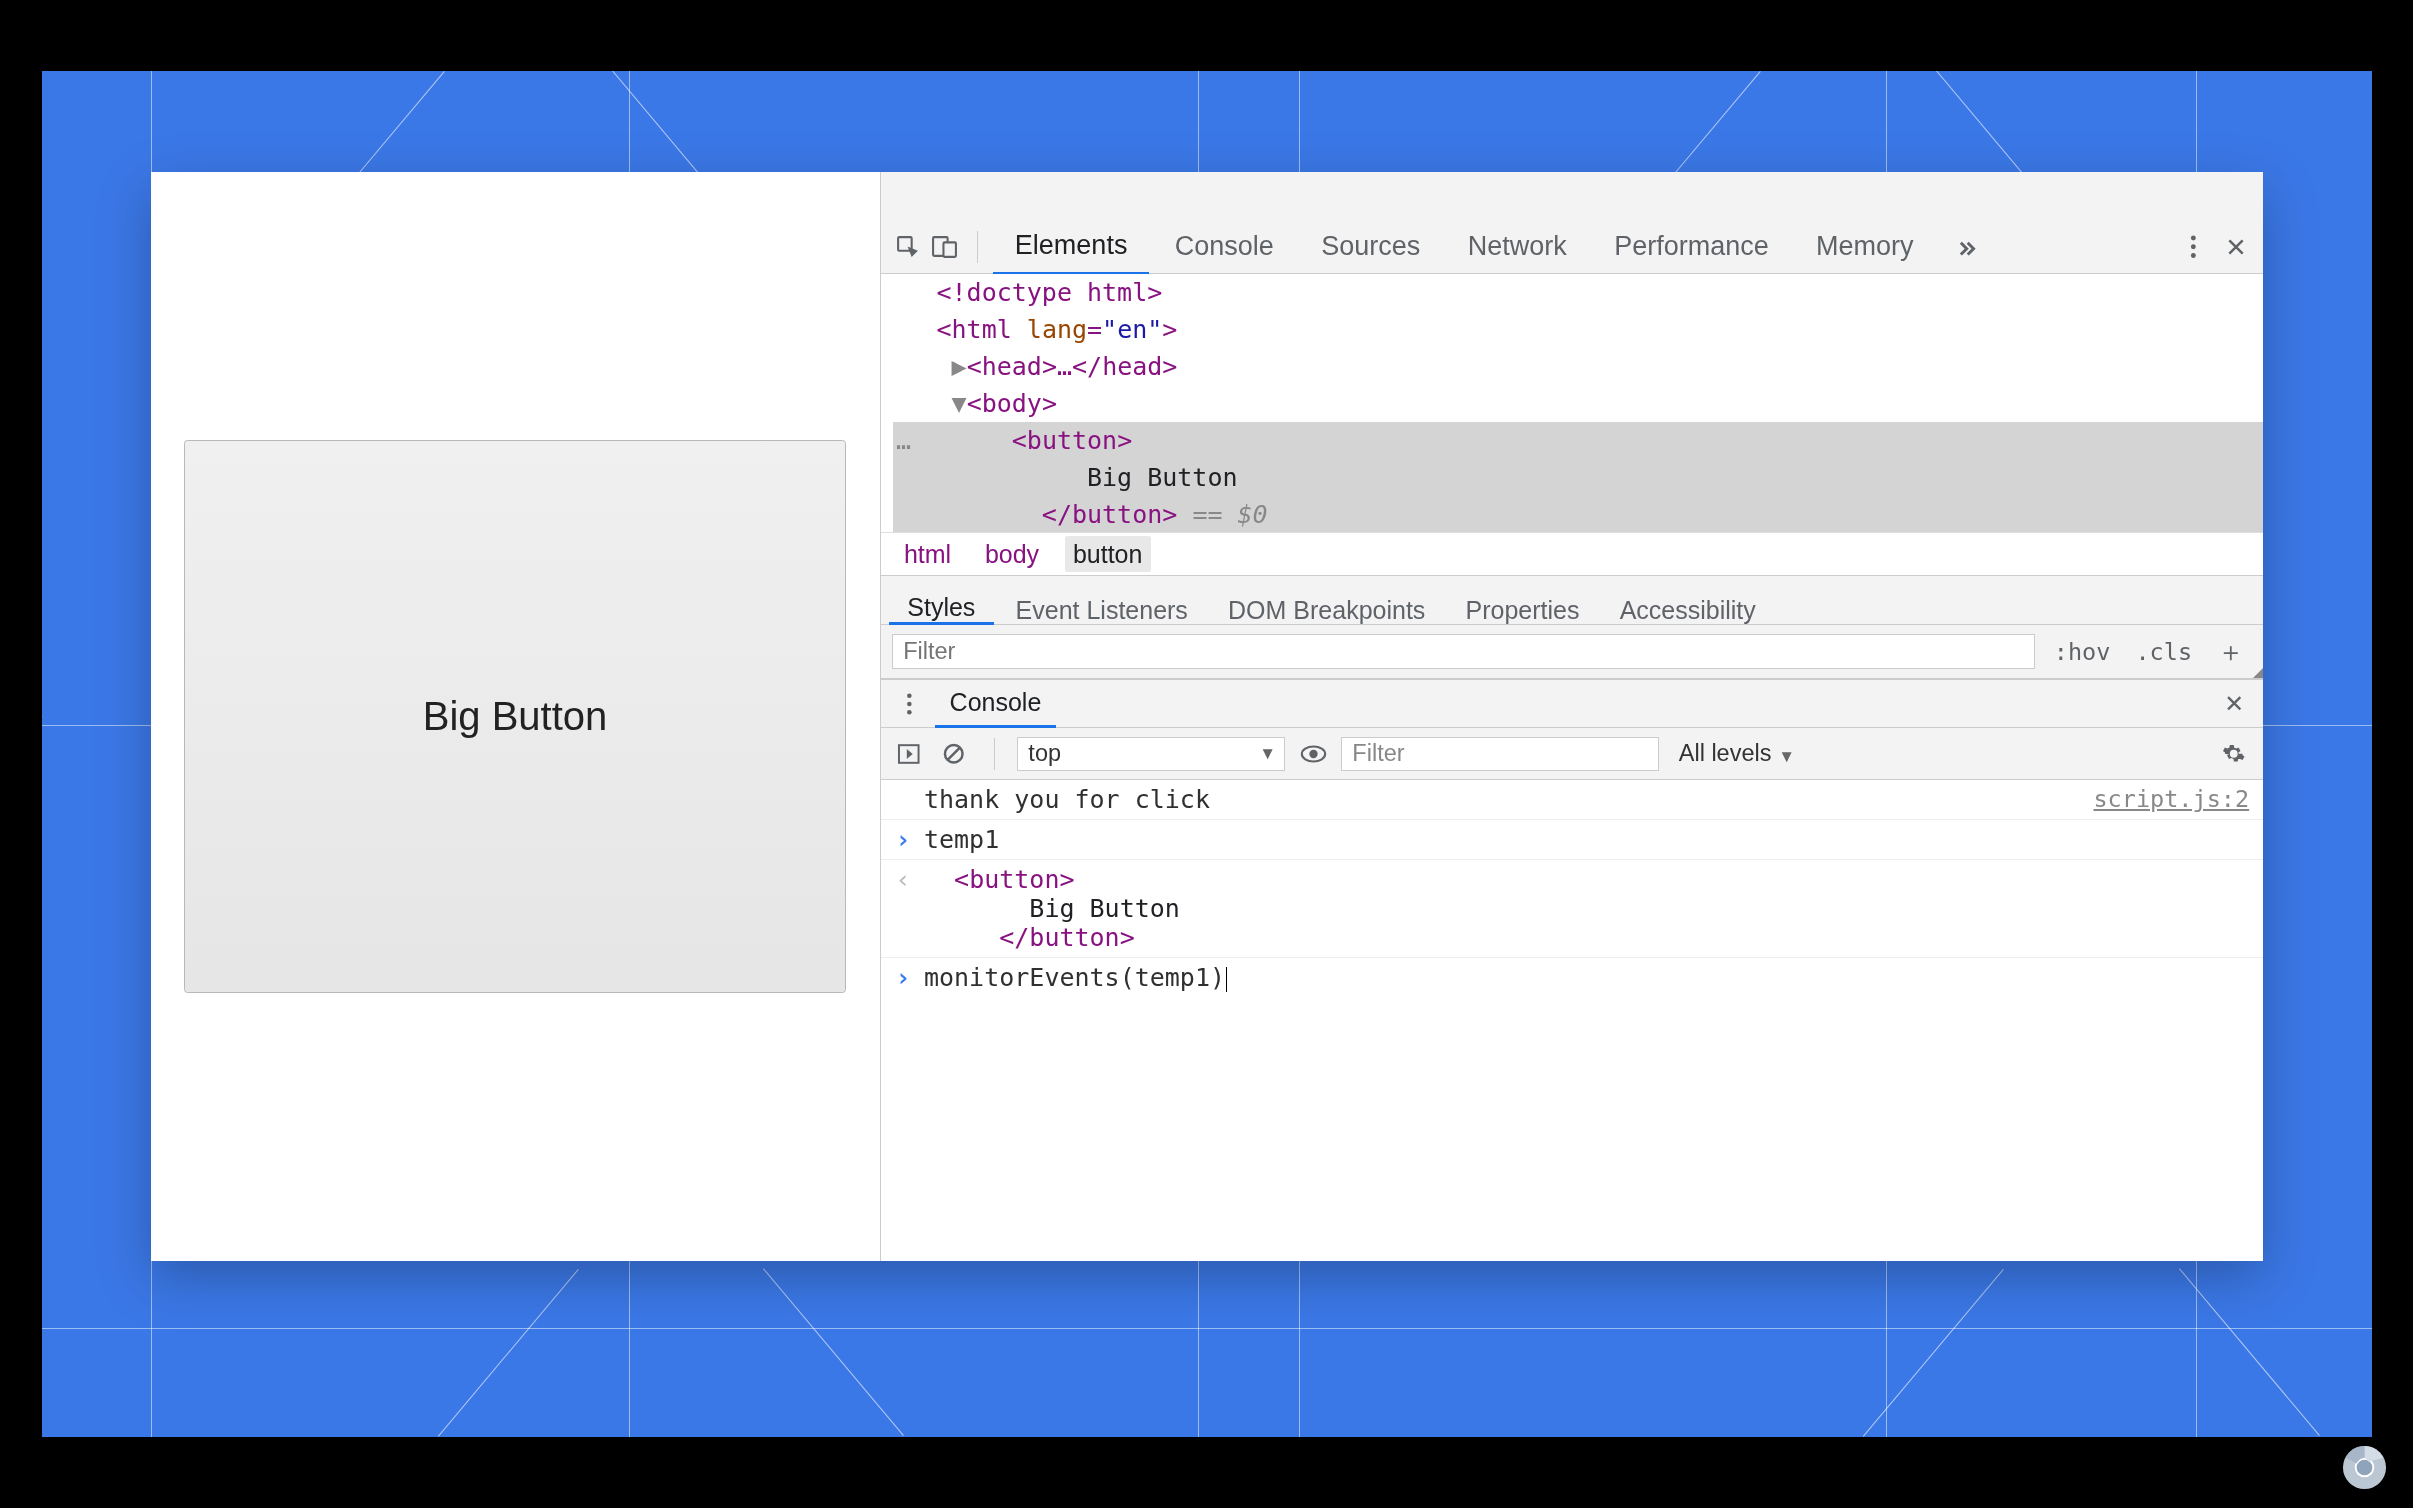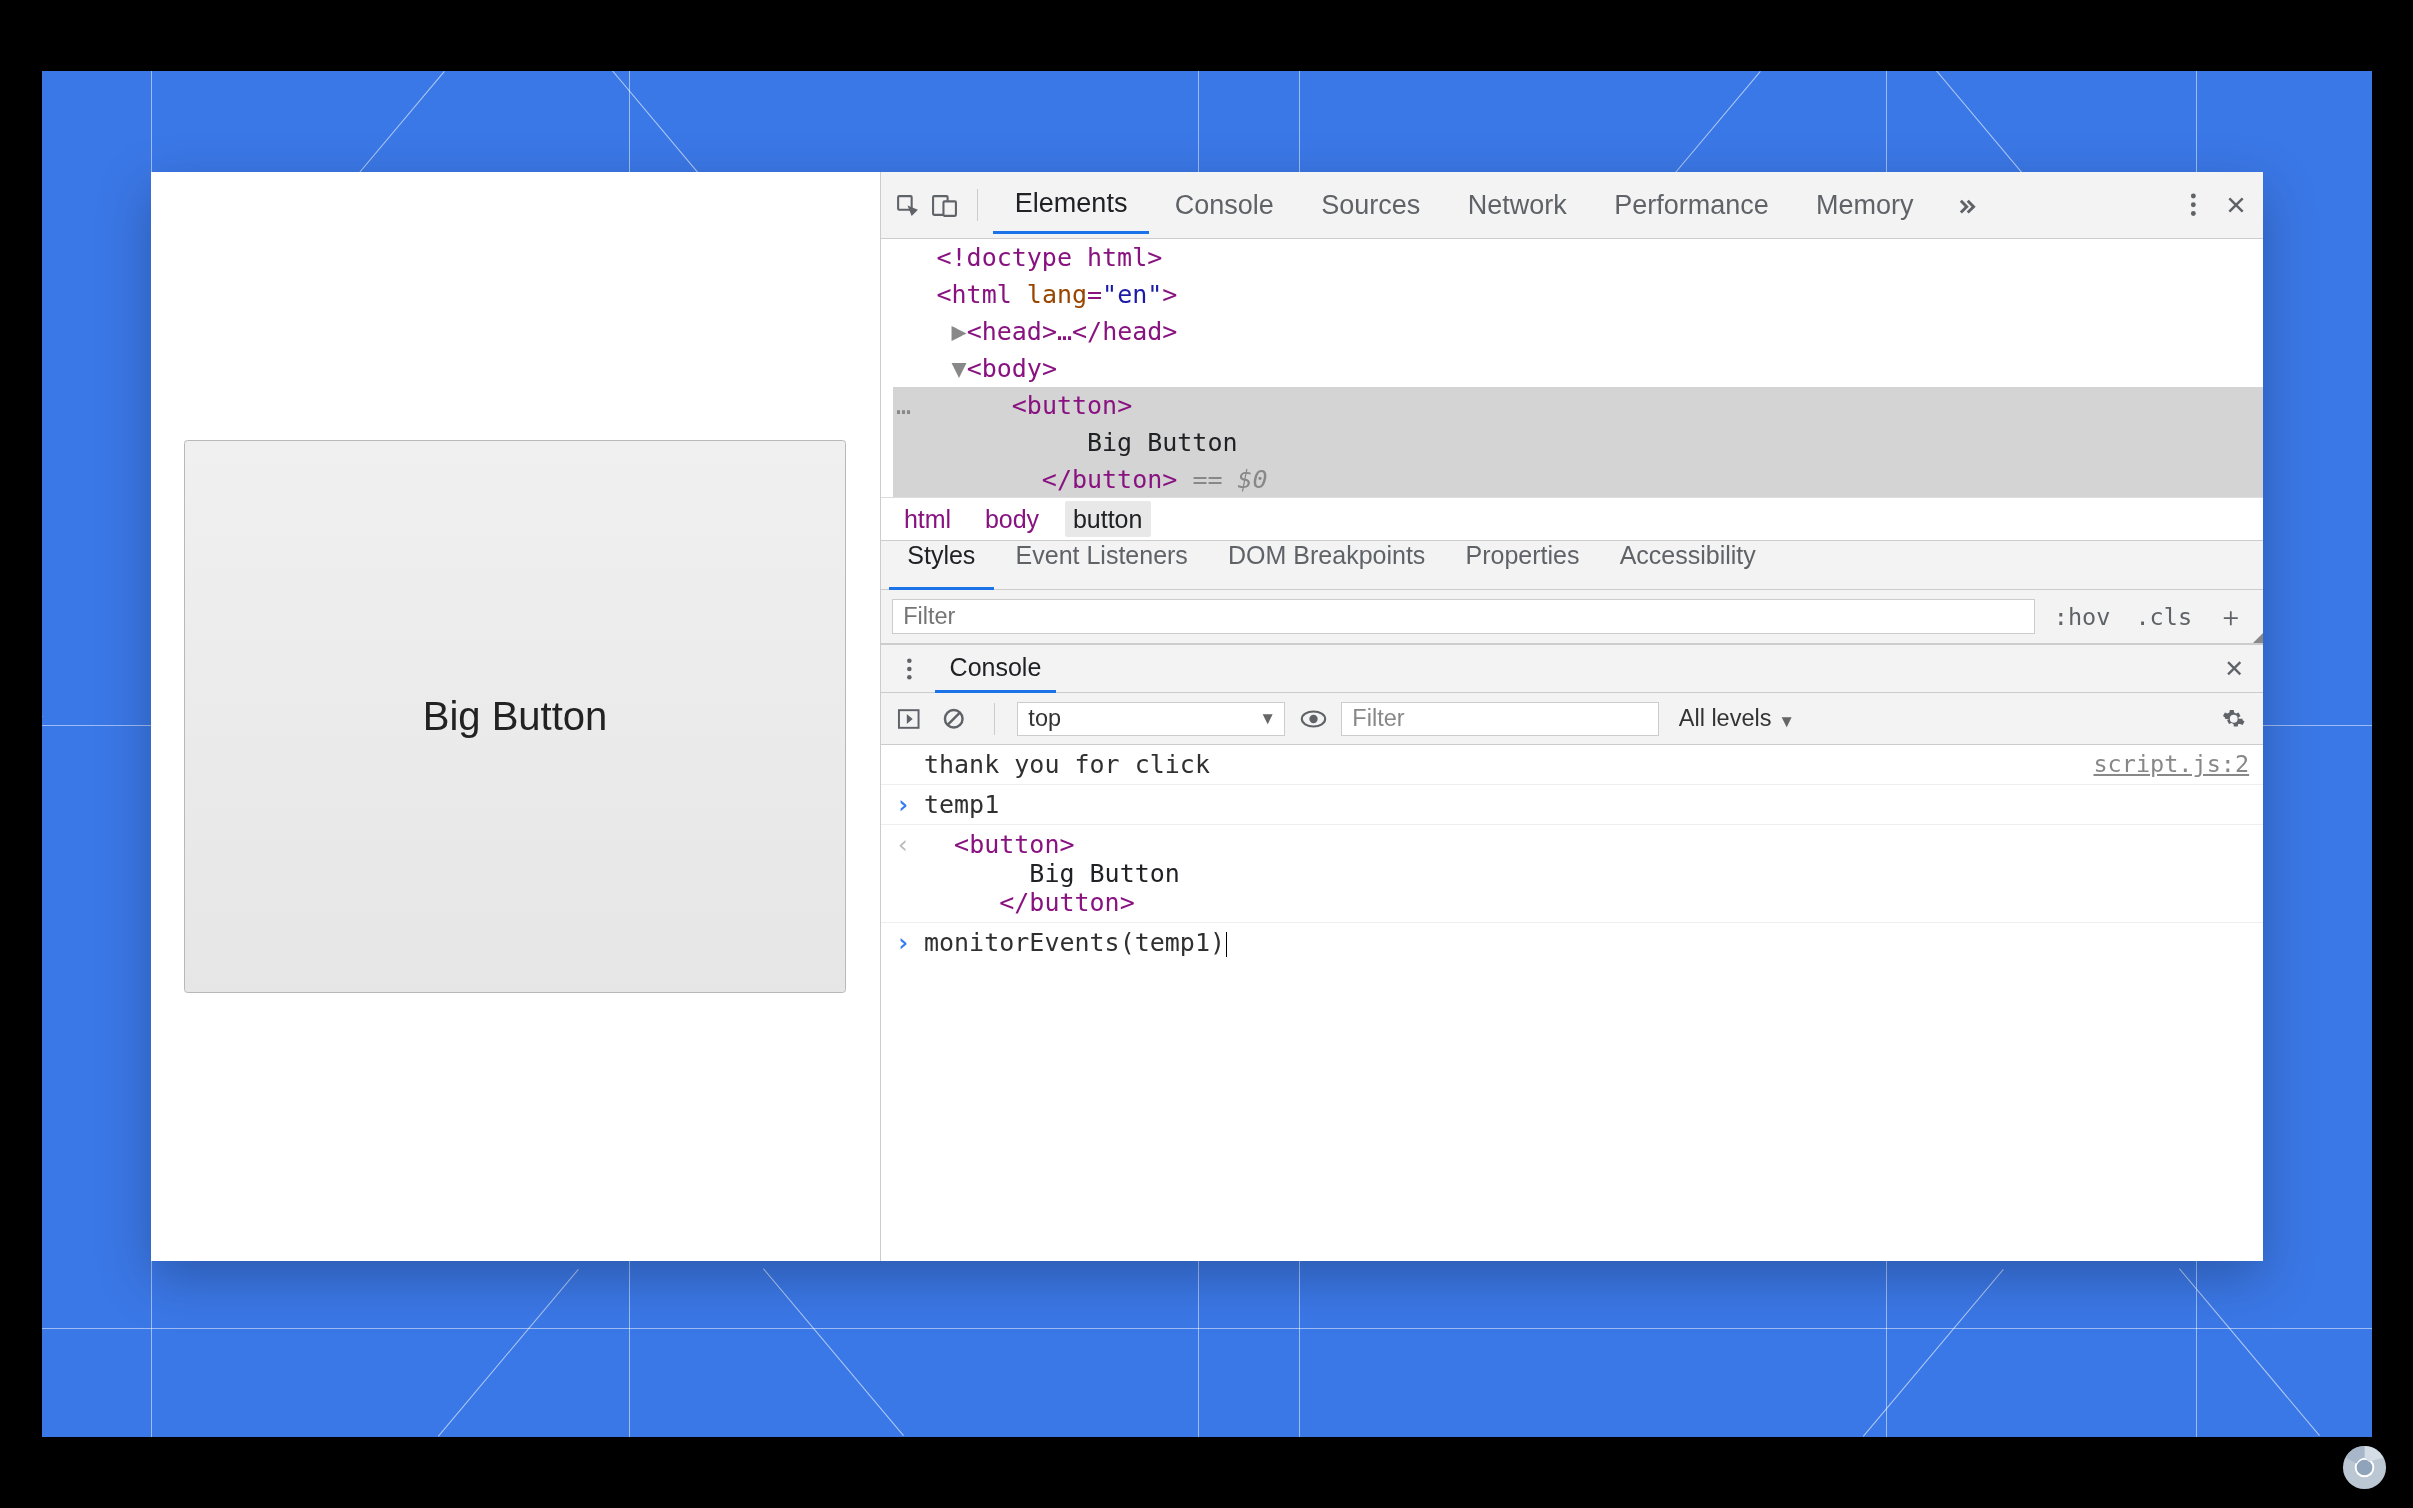--- a/index.html
+++ b/index.html
@@ -67,27 +67,28 @@
 }
 .devtools {
   flex: 1;
   height: 100%;
   display: flex;
   flex-direction: column;
   border-left: 0.8px solid #ccc;
   background: #f3f3f3;
 }
 .toolbar {
-  height: 67px;
+  height: 54px;
   background: #f3f3f3;
   border-bottom: 0.8px solid #ccc;
   display: flex;
   align-items: center;
   padding: 0 10px;
   gap: 3.4px;
+  margin-top: 48px;
 }
 .tool-icon {
   width: 34px;
   height: 34px;
   display: flex;
   align-items: center;
   justify-content: center;
   color: #555;
   cursor: pointer;
 }
@@ -149,21 +150,21 @@
   border-bottom: 0.8px solid #ccc;
   display: flex;
   align-items: center;
   padding: 0 8.4px;
   gap: 3.4px;
 }
 .subtab {
   padding: 0 18.4px;
   height: 49px;
   display: flex;
-  align-items: flex-start;
+  align-items: flex-end;
   font-size: 25px;
   color: #5f6368;
   cursor: pointer;
 }
 .subtab.active { color: #202124; border-bottom: 3.4px solid #1a73e8; }
 .filter-row {
   height: 54px;
   background: #f3f3f3;
   border-bottom: 0.8px solid #ccc;
   display: flex;

